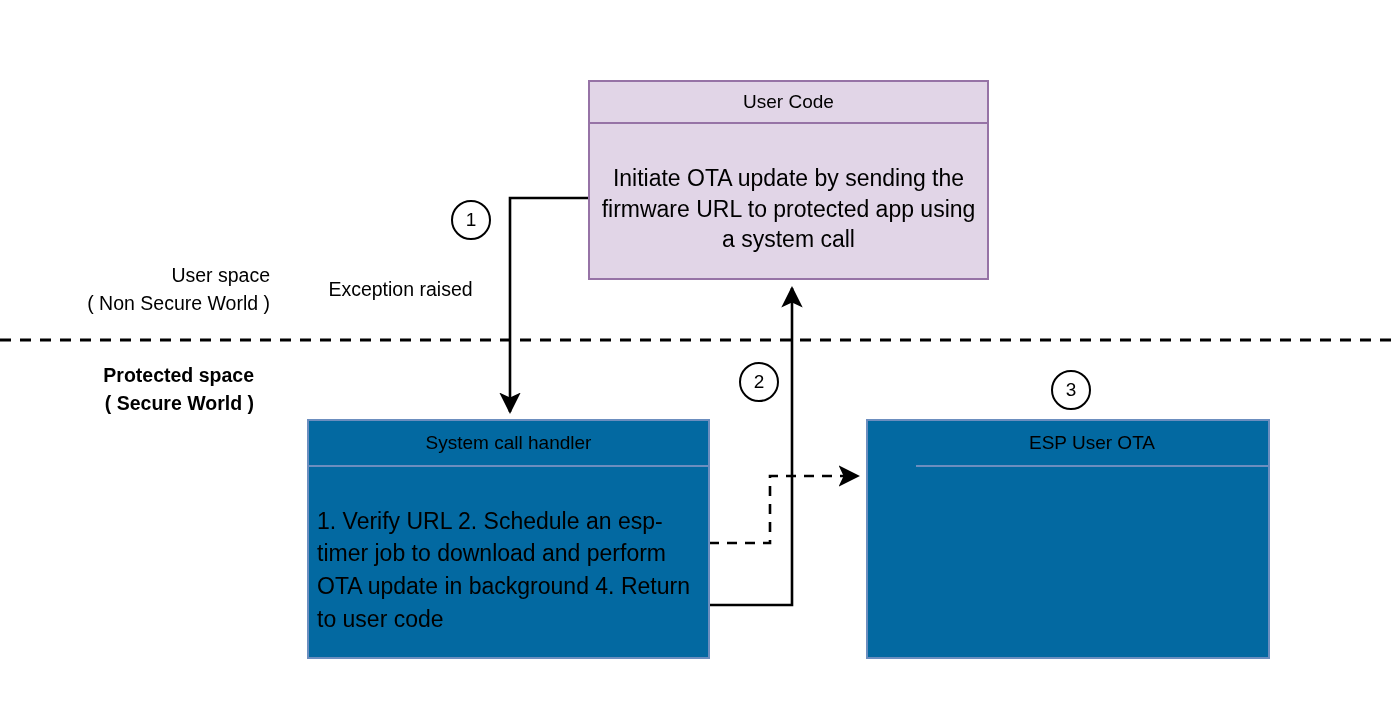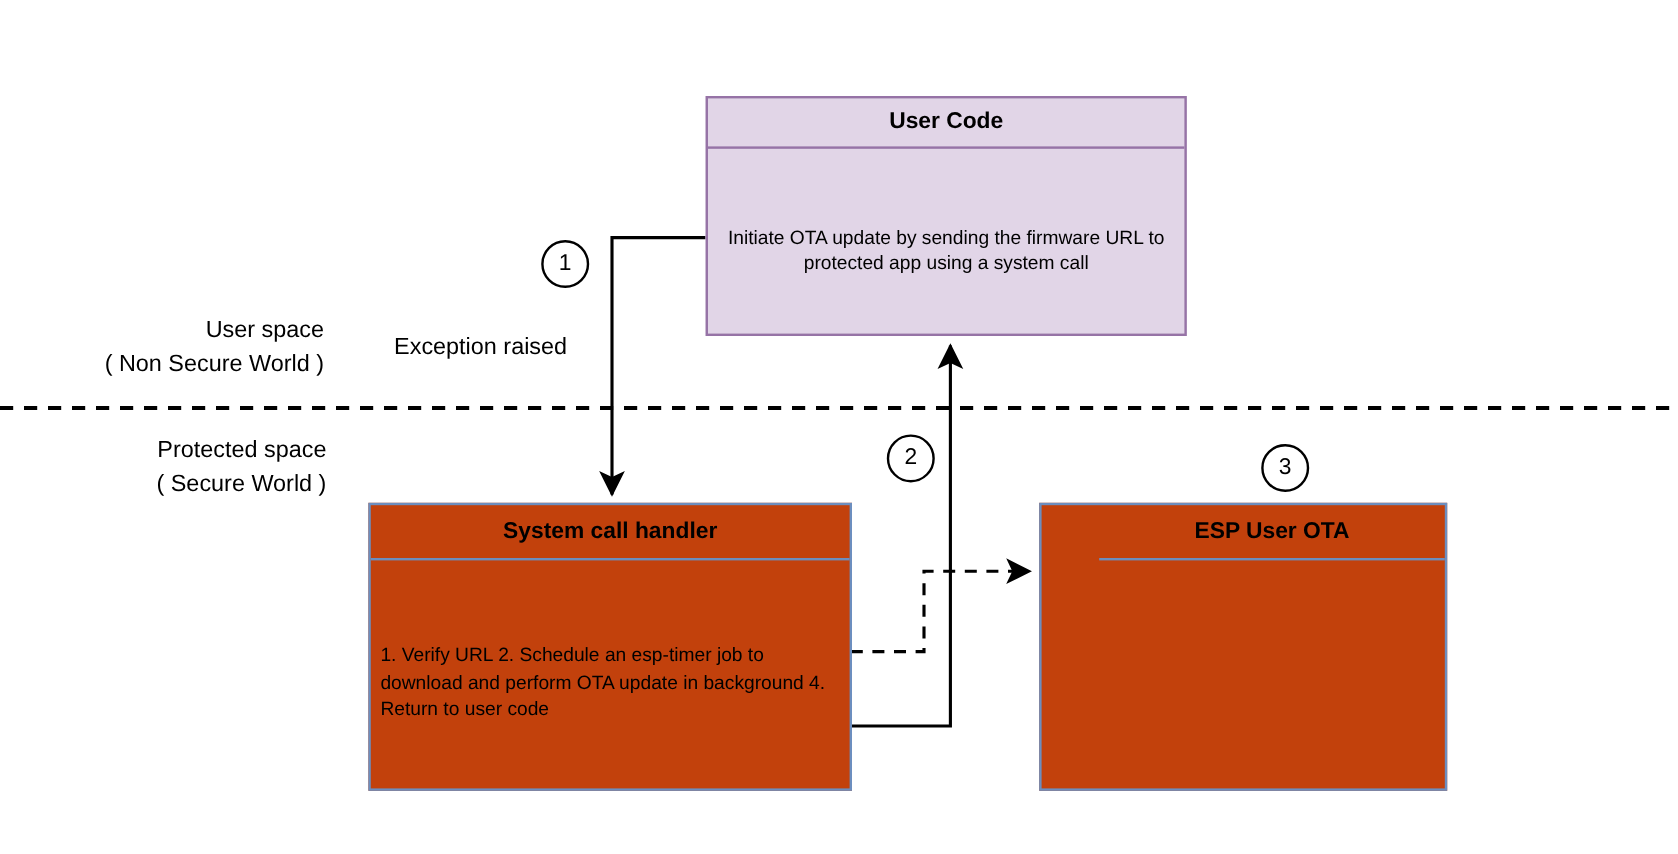--- a/index.html
+++ b/index.html
@@ -28,32 +28,32 @@
   .node {
     position: absolute;
     box-sizing: border-box;
     border-style: solid;
     border-width: 2px;
     display: flex;
     flex-direction: column;
   }
   .node-title {
     box-sizing: border-box;
-    font-weight: bold;
+    font-weight: normal;
     font-size: 19px;
     text-align: center;
     color: #000000;
     display: flex;
     align-items: center;
     justify-content: center;
   }
   .node-body {
     box-sizing: border-box;
     flex: 1;
-    font-size: 16px;
+    font-size: 23px;
     color: #000000;
     display: flex;
     align-items: center;
     margin-top: 16px;
   }
 
   
   #user-code {
     left: 588px;
     top: 80px;
@@ -69,63 +69,64 @@
   #user-code .node-body {
     justify-content: center;
     text-align: center;
     padding: 0 8px;
     line-height: 1.34;
   }
 
   
   .node-blue {
     border-color: #6C8EBF;
-    background: #c2410c;
+    background: #0369a1;
   }
   .node-blue .node-title {
     height: 46px;
     border-bottom: 2px solid #6C8EBF;
   }
   .node-blue .node-body {
     padding: 0 8px;
     line-height: 1.42;
   }
 
   #syscall-handler {
     left: 307px;
     top: 419px;
     width: 403px;
     height: 240px;
   }
   #esp-user-ota {
     left: 866px;
     top: 419px;
-    width: 340px;
+    width: 404px;
     height: 240px;
     padding-left: 48px;
   }
 
   
   .label {
     position: absolute;
     font-size: 19.5px;
     color: #000000;
     line-height: 1.42;
     white-space: pre-line;
     text-align: right;
   }
   #label-user-space {
     left: 40px;
     top: 262px;
     width: 230px;
   }
   #label-protected-space {
-    left: 42px;
+    left: 24px;
     top: 362px;
     width: 230px;
+    font-weight: bold;
   }
   #label-exception {
     left: 298px;
     top: 276px;
     width: 205px;
     text-align: center;
   }
 
   
   .step-circle {

